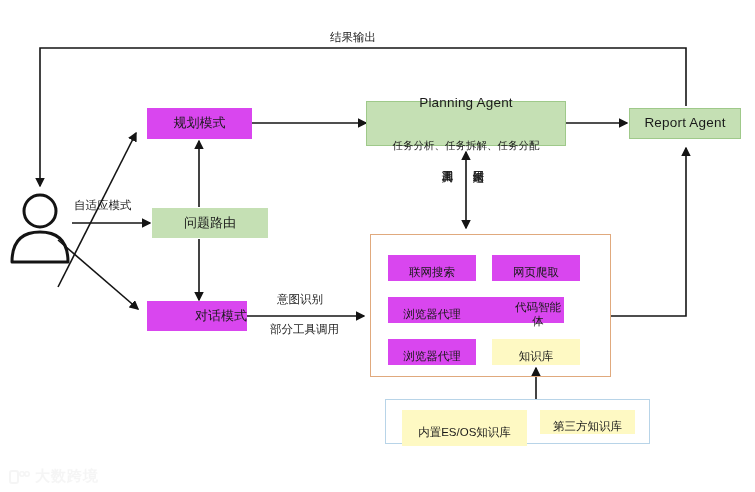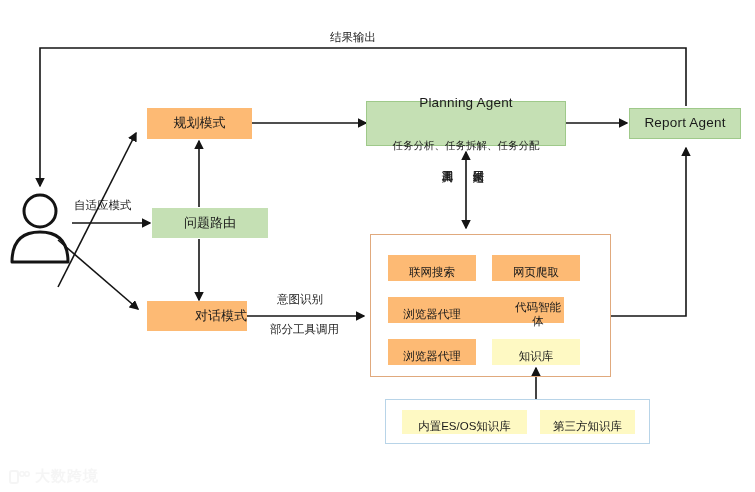--- a/index.html
+++ b/index.html
@@ -30,21 +30,21 @@
     box-sizing: border-box;
     display: flex;
     flex-direction: column;
     align-items: center;
     justify-content: center;
     text-align: center;
     color: #1a1a1a;
     line-height: 1.25;
   }
   .peach {
-    background: #fdba74;
+    background: #d946ef;
   }
   .green {
     background: #c5e0b4;
   }
   .blue {
     background: #fef9c3;
   }
   .agent-box {
     border: 1px solid #9fc98a;
   }
@@ -208,21 +208,21 @@
   <div class="node peach" style="left:388px; top:339px; width:88px; height:26px;">
     <span class="cn-sm">浏览器代理</span>
   </div>
 
   <div class="node blue" style="left:492px; top:339px; width:88px; height:26px;">
     <span class="cn-sm">知识库</span>
   </div>
 
   <div class="container-box kb-frame" style="left:385px; top:399px; width:265px; height:45px;"></div>
 
-  <div class="node blue" style="left:402px; top:410px; width:125px; height:24px;">
+  <div class="node blue" style="left:402px; top:410px; width:125px; height:36px;">
     <span class="cn-sm">内置ES/OS知识库</span>
   </div>
 
   <div class="node blue" style="left:540px; top:410px; width:95px; height:24px;">
     <span class="cn-sm">第三方知识库</span>
   </div>
 
   <div class="watermark">
     <svg width="22" height="16" viewBox="0 0 22 16">
       <path d="M2 4 Q2 2 4 2 L8 2 Q10 2 10 4 L10 12 Q10 14 8 14 L4 14 Q2 14 2 12 Z" fill="none" stroke="#e3e3e3" stroke-width="2"></path>

